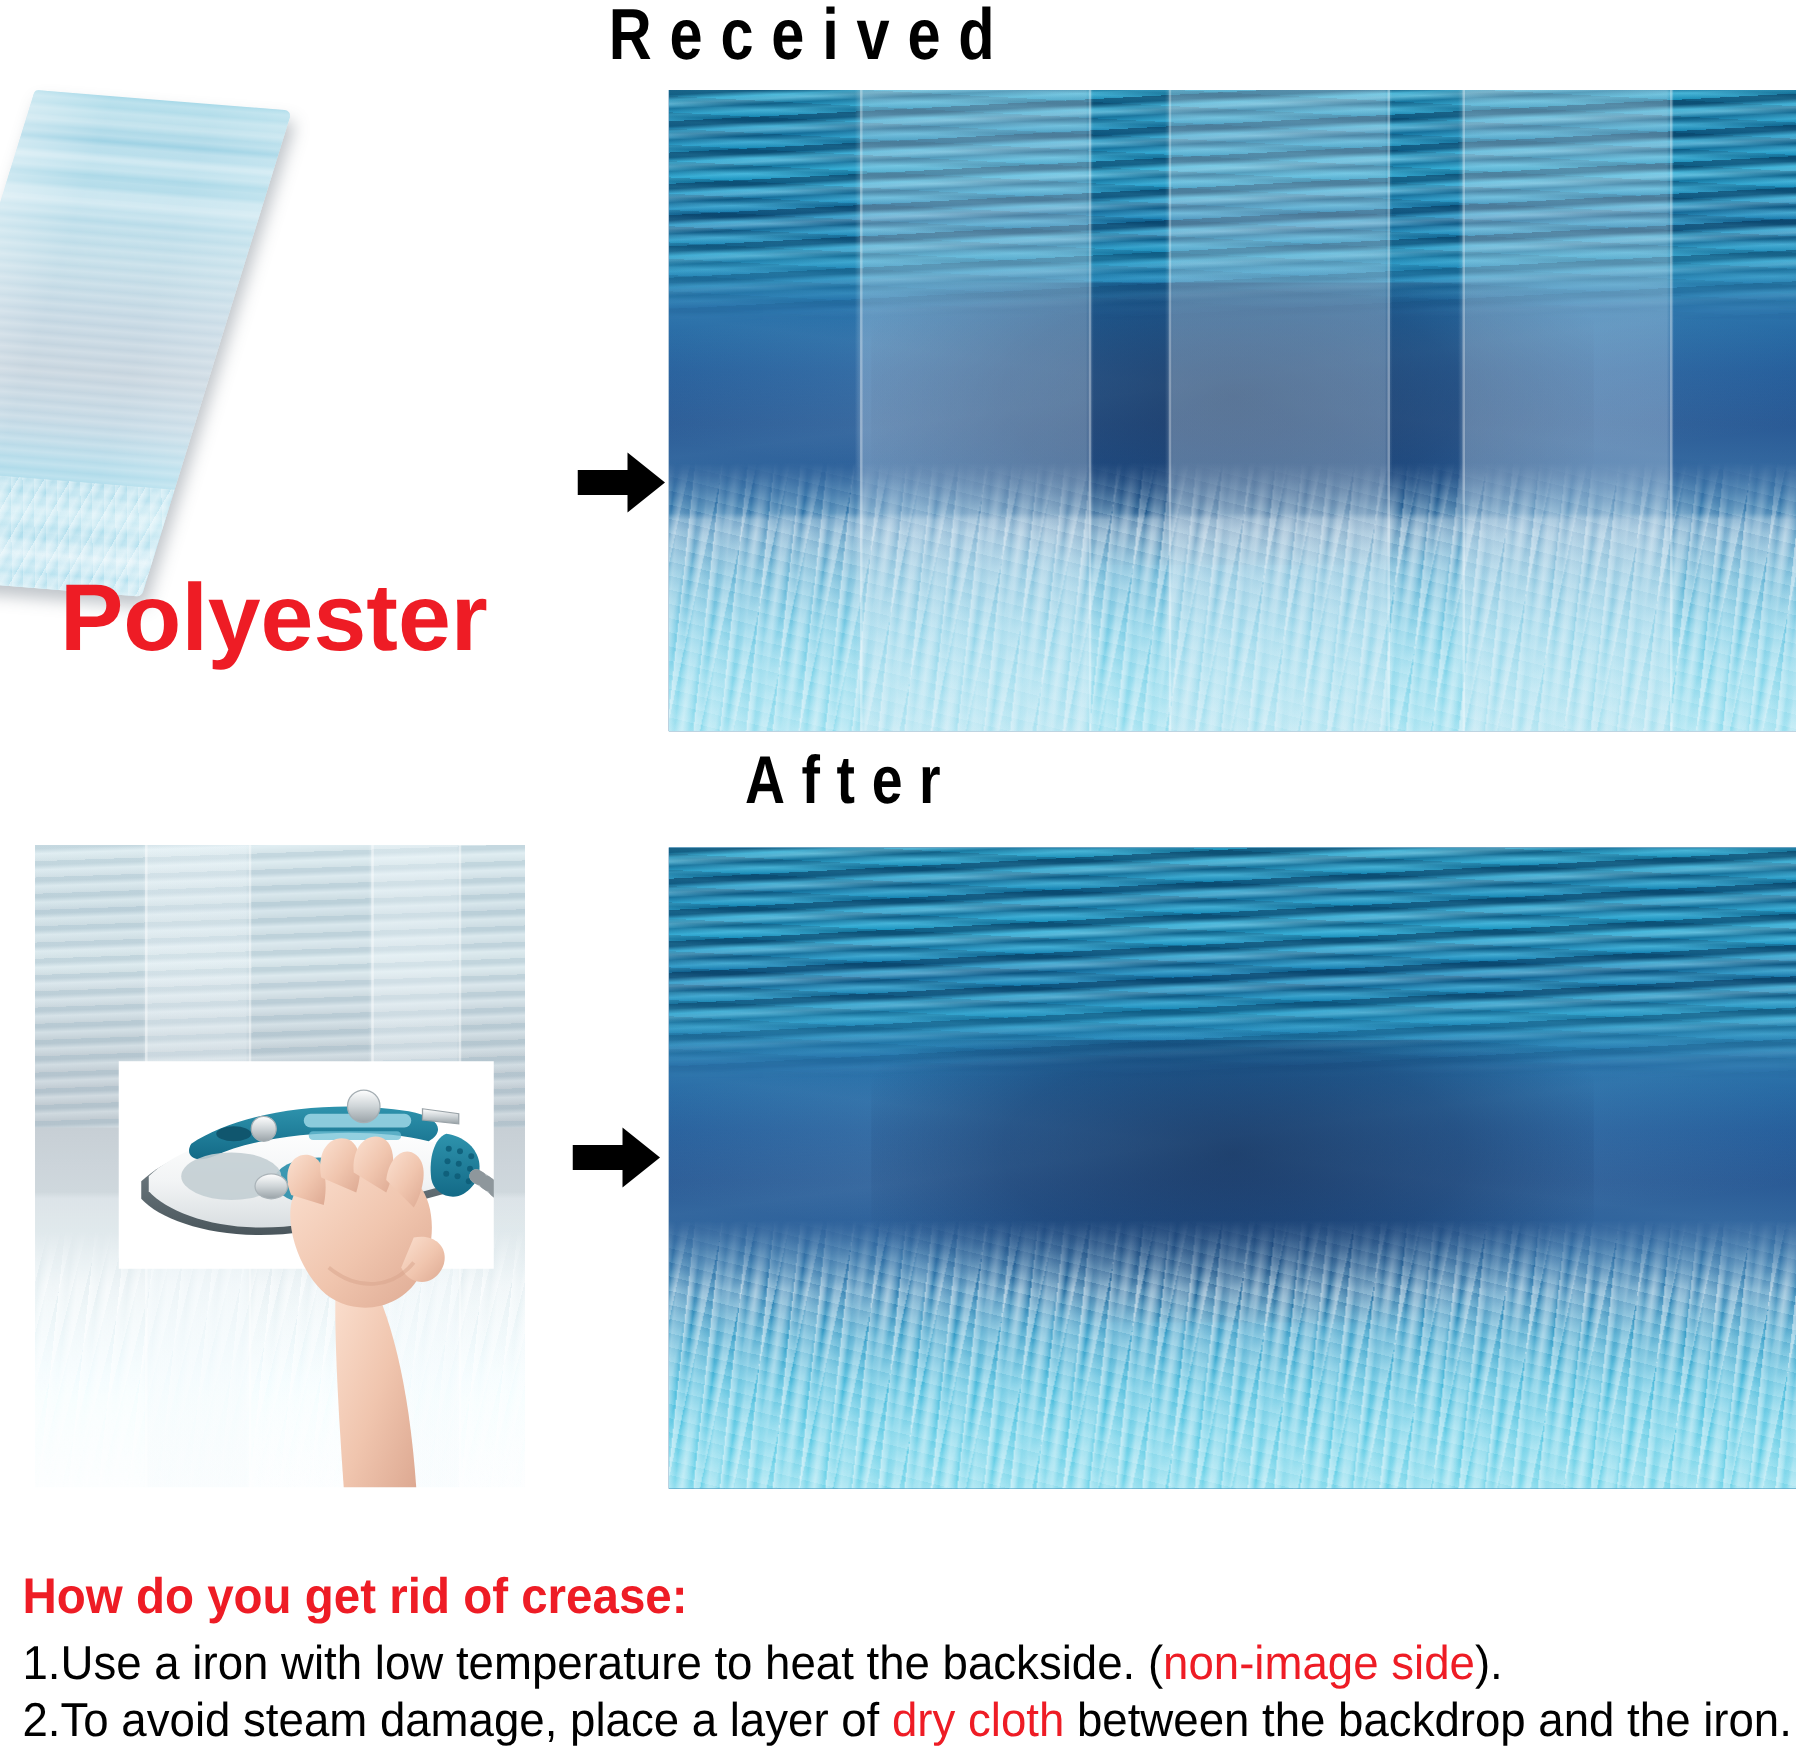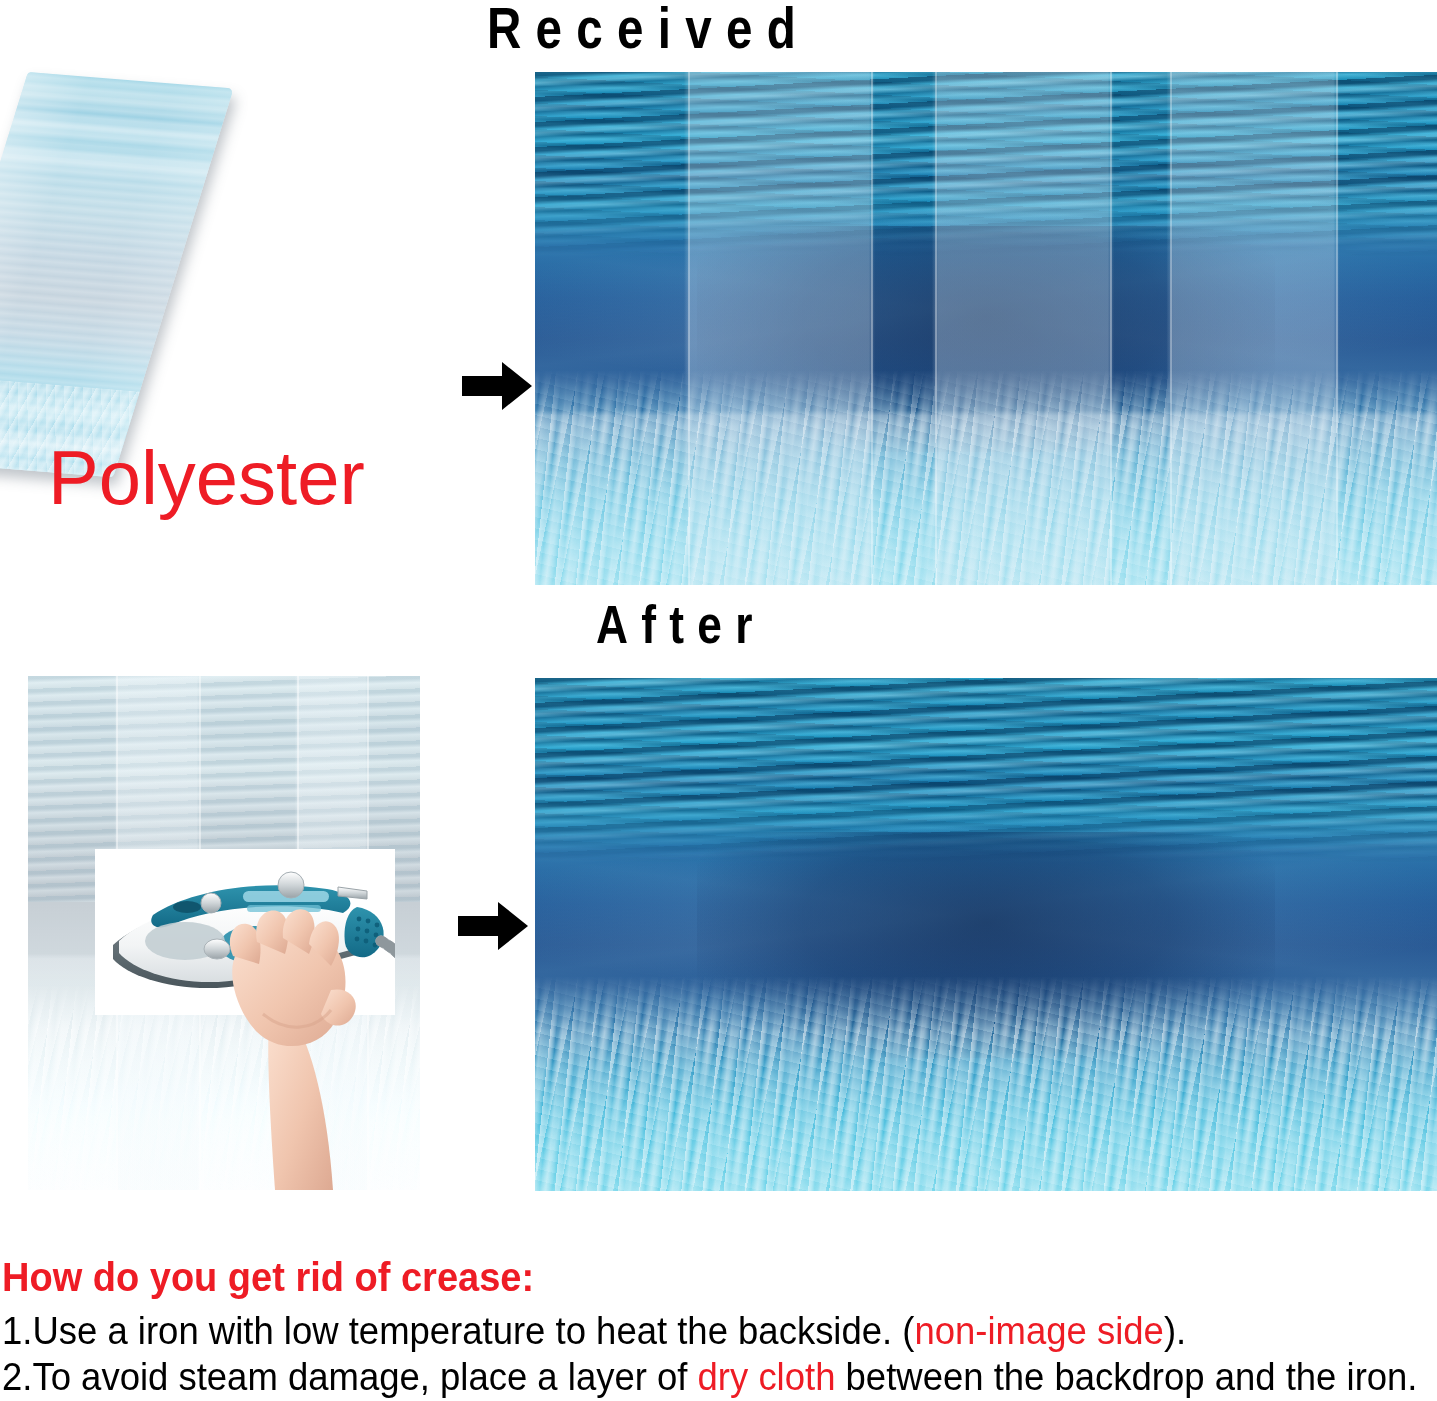--- a/index.html
+++ b/index.html
@@ -111,24 +111,24 @@
       repeating-linear-gradient(72deg,
         rgba(255,255,255,0.40) 0px,
         rgba(255,255,255,0.00) 9px);
     opacity: 0.85;
   }
 
   
   #label-polyester {
     position: absolute;
     left: 48px;
-    top: 438px;
+    top: 455px;
     font-size: 76px;
     line-height: 80px;
-    font-weight: normal;
+    font-weight: bold;
     white-space: nowrap;
   }
 
   
   .arrow {
     position: absolute;
     width: 72px;
     height: 56px;
   }
   #arrow-received { left: 462px; top: 358px; }
@@ -357,21 +357,21 @@
     left: 175px;
     top: 218px;
     width: 180px;
     height: 296px;
     overflow: visible;
   }
 
   
   #instructions {
     position: absolute;
-    left: 2px;
+    left: 18px;
     top: 1252px;
     width: 1410px;
   }
   #instr-heading {
     font-size: 40px;
     line-height: 50px;
     font-weight: bold;
     white-space: nowrap;
     transform: scaleX(0.95);
     transform-origin: left center;

